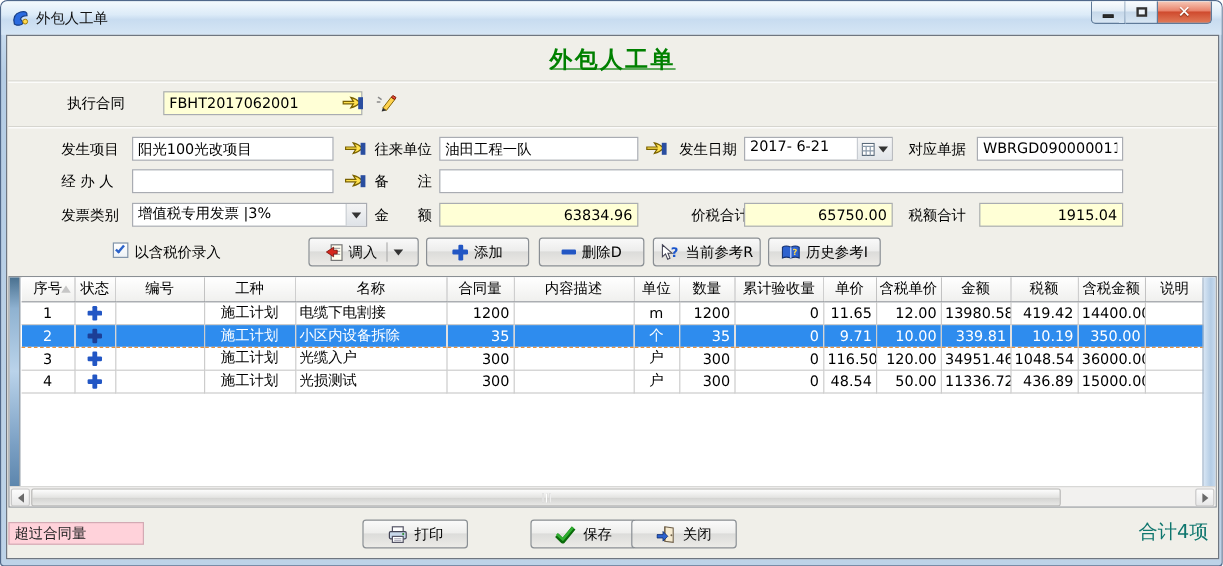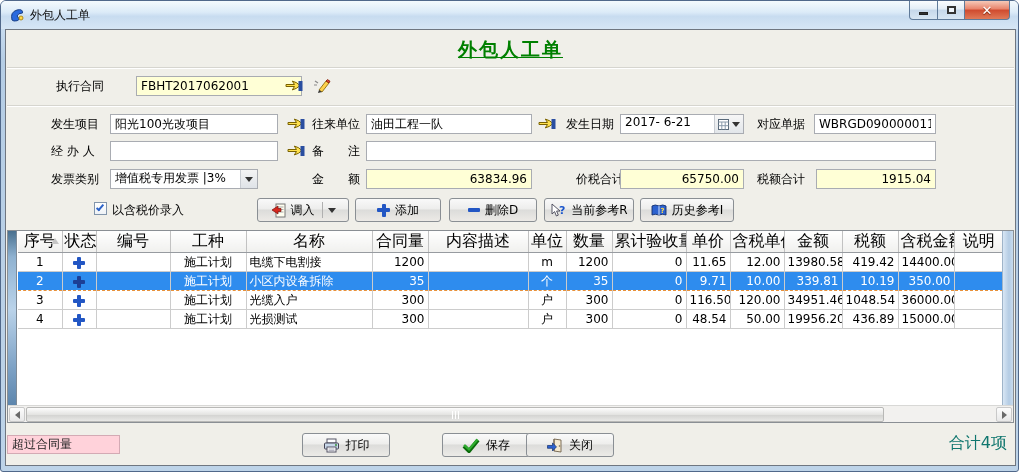--- a/index.html
+++ b/index.html
@@ -55,21 +55,21 @@
   .plus-icon i { position:absolute; background:#2256c4; border-radius:1px; }
   .plus-icon .pv { left:4px; top:0; width:4px; height:12px; }
   .plus-icon .ph { left:0; top:4px; width:12px; height:4px; }
   .minus-icon { display:inline-block; width:12px; height:4px; background:#2256c4; border-radius:1px; }
 
   #table-wrap { position:absolute; left:1px; top:200px; width:1007px; height:193px; background:#fff;
                 border:1px solid #8a8f94; overflow:hidden; }
   .ind-strip { position:absolute; left:0; top:0; bottom:17px; width:9px;
                background:linear-gradient(180deg,#49708f,#8fb2d1 15%,#bad3ea 45%,#7ba0c4 80%,#5d86ad); border-right:1px solid #7d8a97; }
   #grid { position:absolute; left:10px; top:0; border-collapse:collapse; table-layout:fixed; width:986px; background:#fff; }
-  #grid th { height:20px; font-size:16px; font-weight:normal; color:#000; text-align:center; position:relative;
+  #grid th { height:20px; font-size:12px; font-weight:normal; color:#000; text-align:center; position:relative;
              background:linear-gradient(#ffffff,#f0f0ee); border-right:1px solid #c2c2c2; border-bottom:1px solid #979ba0;
              overflow:hidden; white-space:nowrap; padding:0 2px; }
   #grid td { height:19px; font-size:12px; color:#000; border-right:1px solid #cccccc; border-bottom:1px solid #cccccc;
              padding:0 3px; overflow:hidden; white-space:nowrap; background:#fff; }
   #grid td.c { text-align:center; } #grid td.r { text-align:right; } #grid td.l { text-align:left; }
   #grid tr.selected td { background:#2e8cee; color:#fff; border-top:1px dashed #e8913a; border-bottom:1px dashed #e8913a; }
   #grid tr.selected .plus-icon i { background:#1c3f96; }
   .sort-tri { position:absolute; right:3px; top:7px; width:0; height:0;
               border-left:4px solid transparent; border-right:4px solid transparent; border-bottom:6px solid #c6c6c6; }
   .vscroll { position:absolute; right:0; top:0; bottom:17px; width:11px; border-left:1px solid #9fb4c9;
@@ -173,21 +173,21 @@
     <span class="icon-btn" style="left:279px;top:111px">
       <svg width="19" height="14" viewBox="0 0 19 14">
           <path d="M1 5.5 h8.5 l-2.2 -3.4 q4.5 1 7.7 4.4 q-3.2 3.4 -7.7 4.4 l2.2 -3.4 h-8.5 z" fill="#ffe14d" stroke="#7a6200" stroke-width="1"></path>
           <rect x="13.5" y="2" width="4" height="10" fill="#2a4ea0"></rect>
         </svg>
     </span>
     <span class="flabel" style="left:306px;top:111px">备　　注</span>
     <input class="fin" style="left: 360px; top: 111px; width: 570px;" value="">
 
     <span class="flabel" style="left:45px;top:139px">发票类别</span>
-    <div class="combo" style="left:104px;top:139px;width:148px">
+    <div class="combo" style="left:104px;top:139px;width:196px">
       <span class="combo-text">增值税专用发票 |3%</span>
       <span class="combo-btn">
           <i class="dd-arrow"></i>
         </span>
     </div>
     <span class="flabel" style="left:306px;top:139px">金　　额</span>
     <input class="fin yellow r" style="left: 360px; top: 139px; width: 166px;" value="63834.96">
     <span class="flabel" style="left:570px;top:139px">价税合计</span>
     <input class="fin yellow r" style="left: 614px; top: 139px; width: 124px;" value="65750.00">
     <span class="flabel" style="left:751px;top:139px">税额合计</span>
@@ -337,21 +337,21 @@
               <td class="l"></td>
               <td class="c">施工计划</td>
               <td class="l">光损测试</td>
               <td class="r">300</td>
               <td class="l"></td>
               <td class="c">户</td>
               <td class="r">300</td>
               <td class="r">0</td>
               <td class="r">48.54</td>
               <td class="r">50.00</td>
-              <td class="r">19956.20</td>
+              <td class="r">11336.72</td>
               <td class="r">436.89</td>
               <td class="r">15000.00</td>
               <td class="l"></td>
             </tr>
           </tbody>
       </table>
       <div class="vscroll"></div>
       <div class="hscroll">
         <span class="sarrow left">
             <i class="tri-l"></i>

